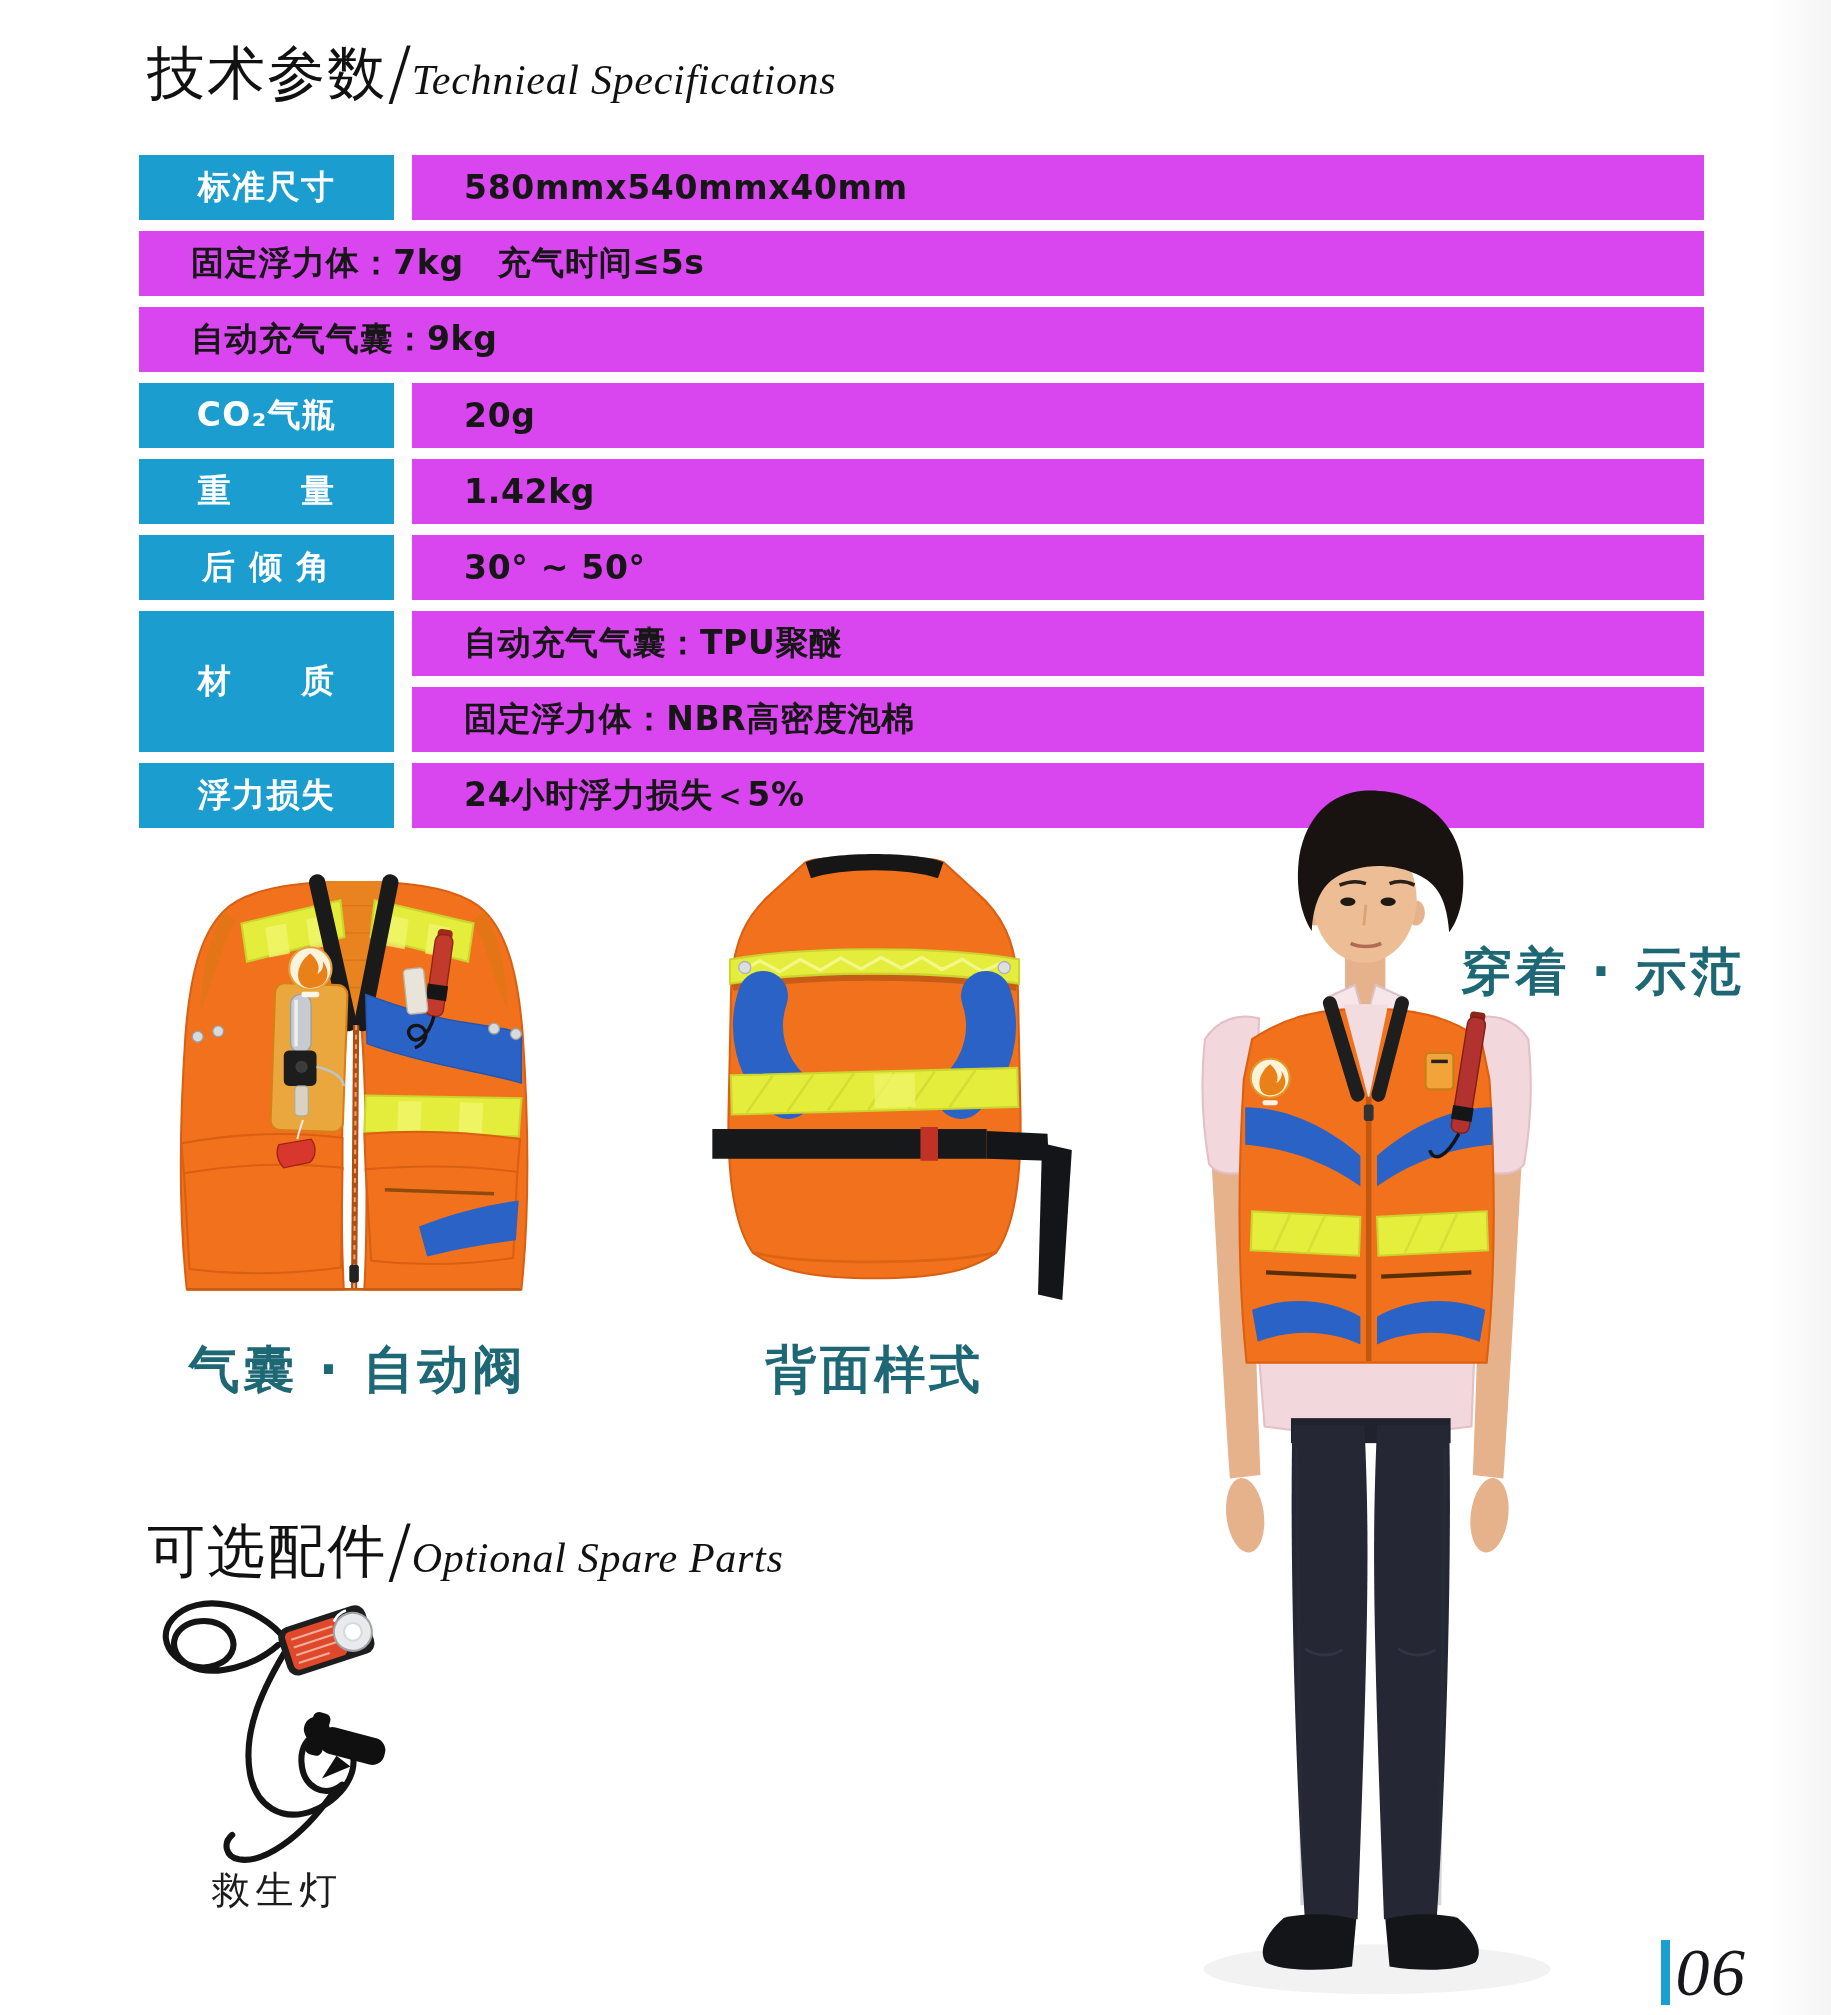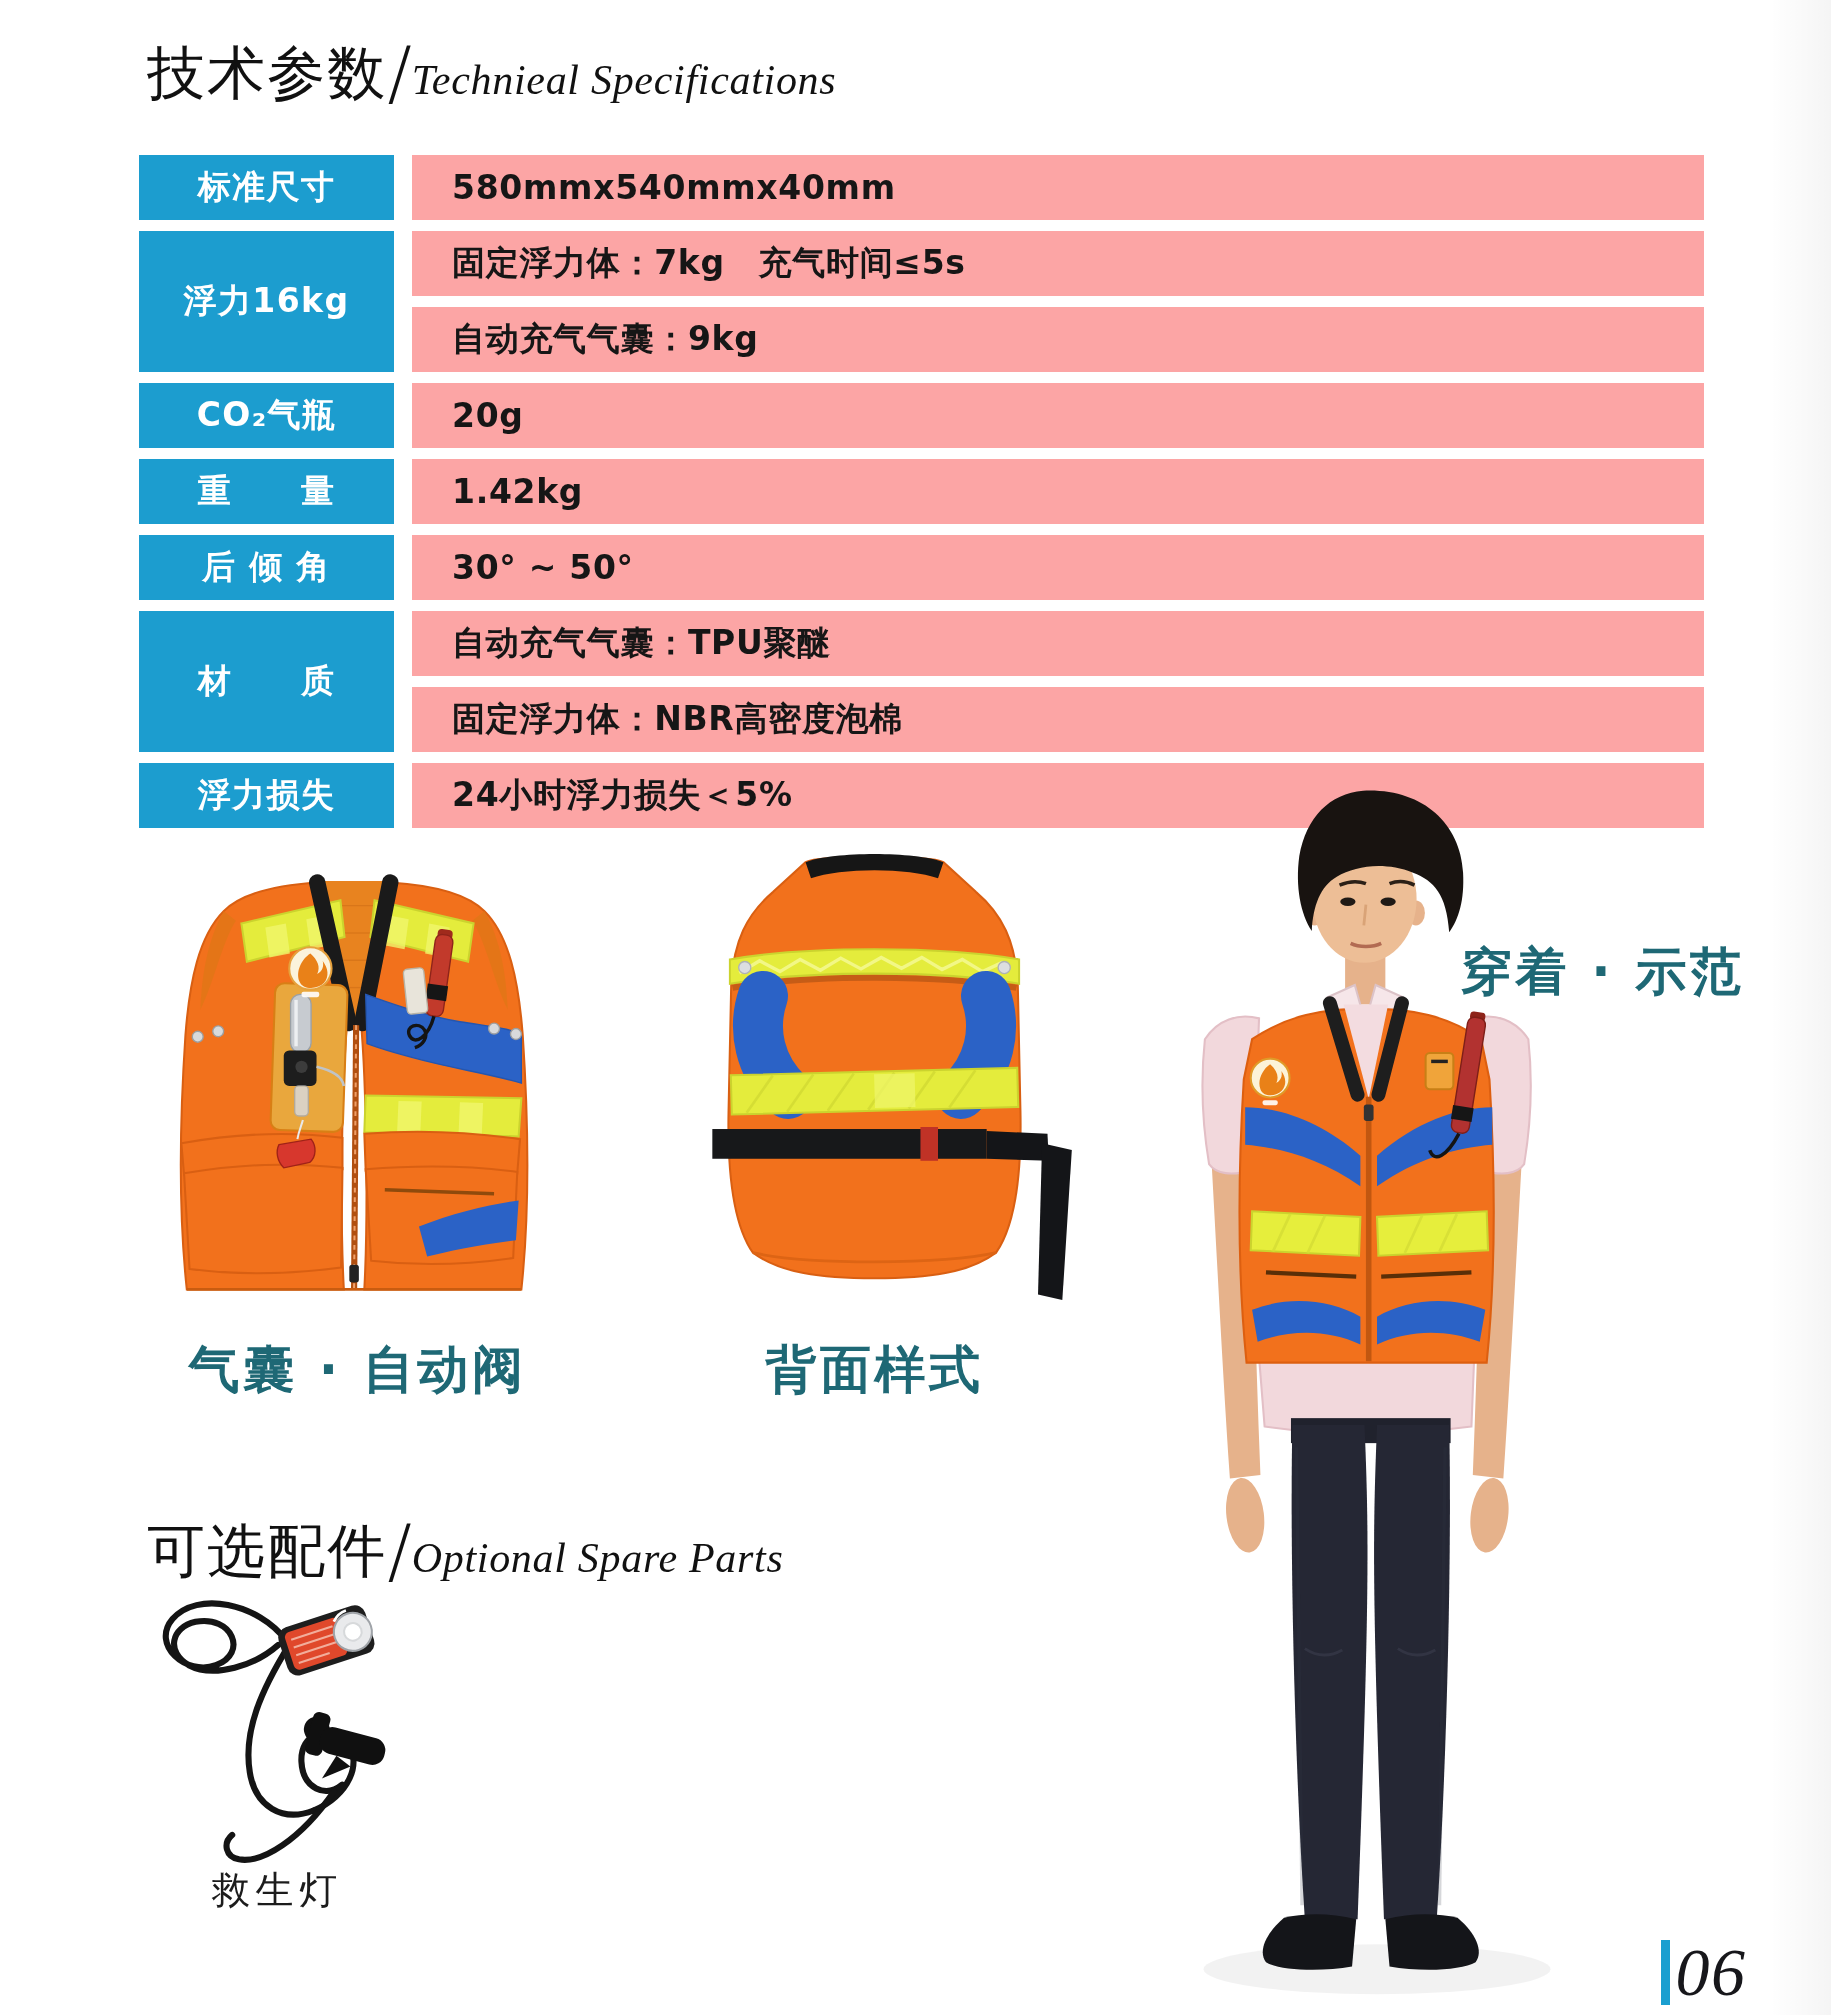--- a/index.html
+++ b/index.html
@@ -19,22 +19,22 @@
   
   #spec-table{position:absolute;left:139px;top:155px;width:1565px;display:flex;flex-direction:column;gap:11px;}
   .srow{display:flex;gap:18px;align-items:stretch;}
   .srow .lbl{
     width:255px;flex:0 0 255px;background:#1C9DCF;color:#ffffff;
     display:flex;align-items:center;justify-content:center;text-align:center;
     font-size:33px;font-weight:bold;letter-spacing:1.4px;
   }
   .srow .vals{flex:1;display:flex;flex-direction:column;gap:11px;}
   .srow .val{
-    height:65px;background:#fca5a5;display:flex;align-items:center;
-    padding-left:40px;font-size:33px;font-weight:600;color:#161616;letter-spacing:0.7px;
+    height:65px;background:#d946ef;display:flex;align-items:center;
+    padding-left:52px;font-size:33px;font-weight:600;color:#161616;letter-spacing:0.7px;
   }
 
   
   .fig-caption{position:absolute;color:#1E6875;font-size:51px;font-weight:bold;letter-spacing:3.5px;}
   #cap-front{left:139px;top:1336px;width:437px;text-align:center;}
   #cap-back{left:663px;top:1336px;width:423px;text-align:center;}
   #cap-wear{left:1461px;top:938px;}
 
   
   .fig{position:absolute;}
@@ -68,21 +68,20 @@
   </div>
 
   <div id="spec-table">
     <div class="srow">
       <div class="lbl">标准尺寸</div>
       <div class="vals">
           <div class="val">580mmx540mmx40mm</div>
         </div>
     </div>
     <div class="srow">
-      <div class="lbl">浮力16kg</div>
       <div class="vals">
         <div class="val">固定浮力体：7kg　充气时间≤5s</div>
         <div class="val">自动充气气囊：9kg</div>
       </div>
     </div>
     <div class="srow">
       <div class="lbl">CO₂气瓶</div>
       <div class="vals">
           <div class="val">20g</div>
         </div>

